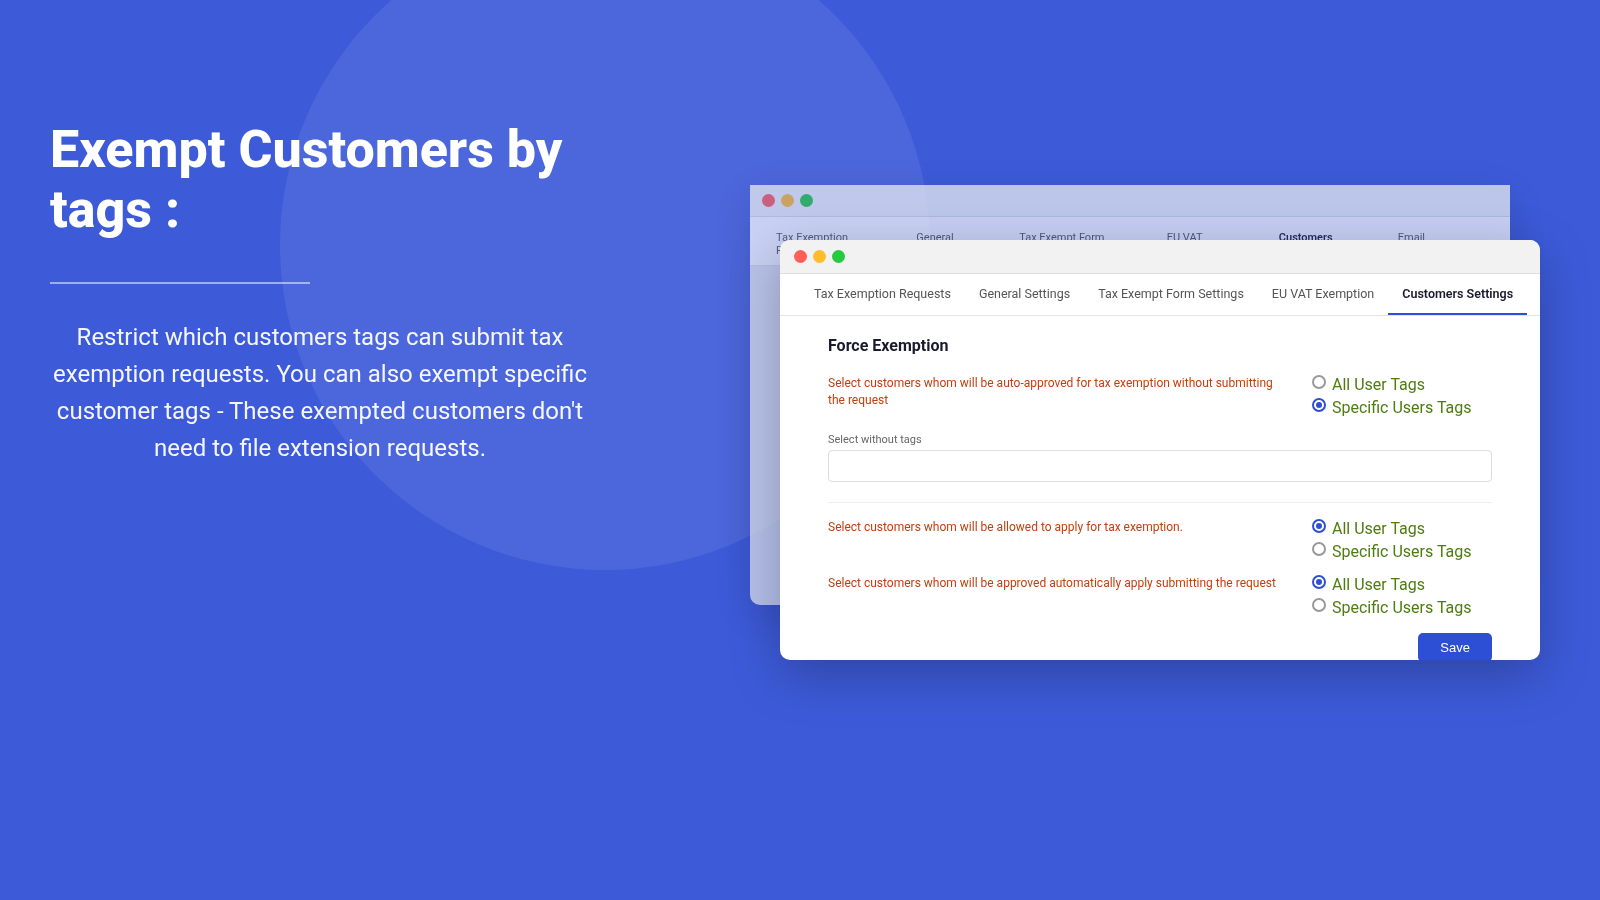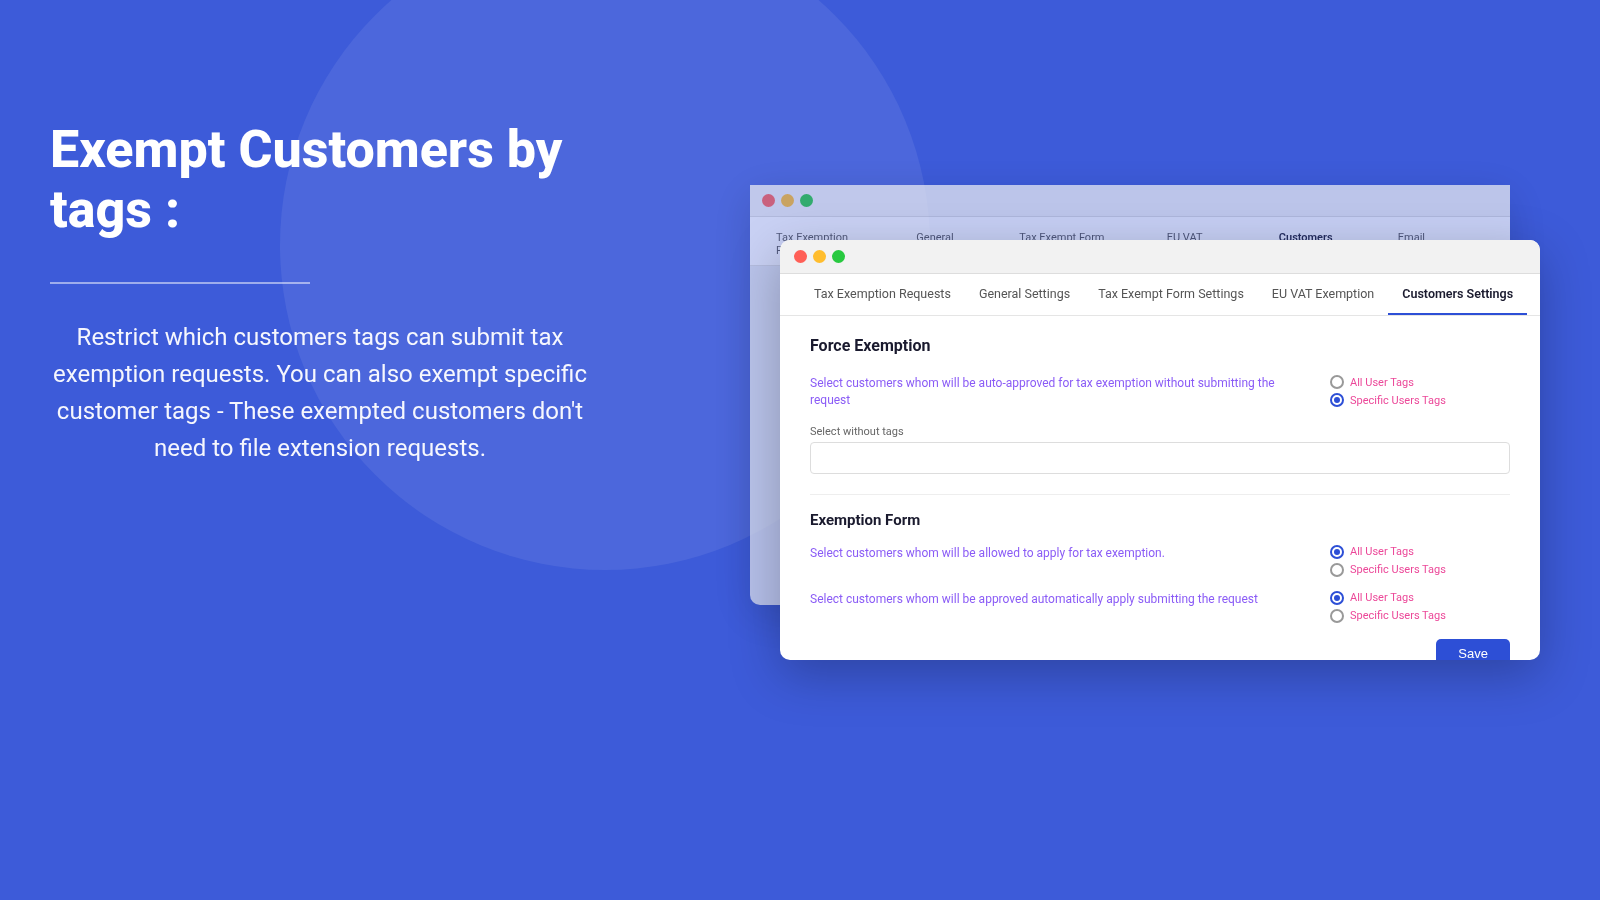--- a/index.html
+++ b/index.html
@@ -119,57 +119,56 @@
     }
 
     .tab-item.active {
       color: #1a1a2e;
       border-bottom: 2px solid #2d4fd6;
       font-weight: 600;
     }
 
     
     .browser-content {
-      padding: 20px 30px;
+      padding: 20px 48px;
     }
 
     .section-title {
       font-size: 16px;
       font-weight: 700;
       color: #1a1a2e;
       margin-bottom: 20px;
     }
 
     .form-row {
       display: flex;
       align-items: flex-start;
       margin-bottom: 16px;
       gap: 20px;
     }
 
     .form-label {
       flex: 1;
       font-size: 12px;
-      color: #8b5cf6;
+      color: #c2410c;
       line-height: 1.4;
     }
 
     .radio-group {
       display: flex;
       flex-direction: column;
       gap: 4px;
       min-width: 180px;
     }
 
     .radio-option {
       display: flex;
-      align-items: center;
       gap: 6px;
-      font-size: 11px;
-      color: #ec4899;
+      font-size: 16px;
+      color: #4d7c0f;
     }
 
     .radio-circle {
       width: 14px;
       height: 14px;
       border-radius: 50%;
       border: 2px solid #999;
       display: flex;
       align-items: center;
       justify-content: center;
@@ -335,21 +334,20 @@
           <span>Specific Users Tags</span>
         </label>
       </div>
     </div>
 
     <div class="select-tags-label">Select without tags</div>
     <div class="tags-input"></div>
 
     <hr class="section-divider">
 
-    <div class="section-title-2">Exemption Form</div>
 
     <div class="form-row" style="margin-bottom:14px;">
       <div class="form-label">
         <span>Select customers whom will be allowed to apply for tax exemption.</span>
       </div>
       <div class="radio-group">
         <label class="radio-option">
           <div class="radio-circle selected"></div>
           <span>All User Tags</span>
         </label>

